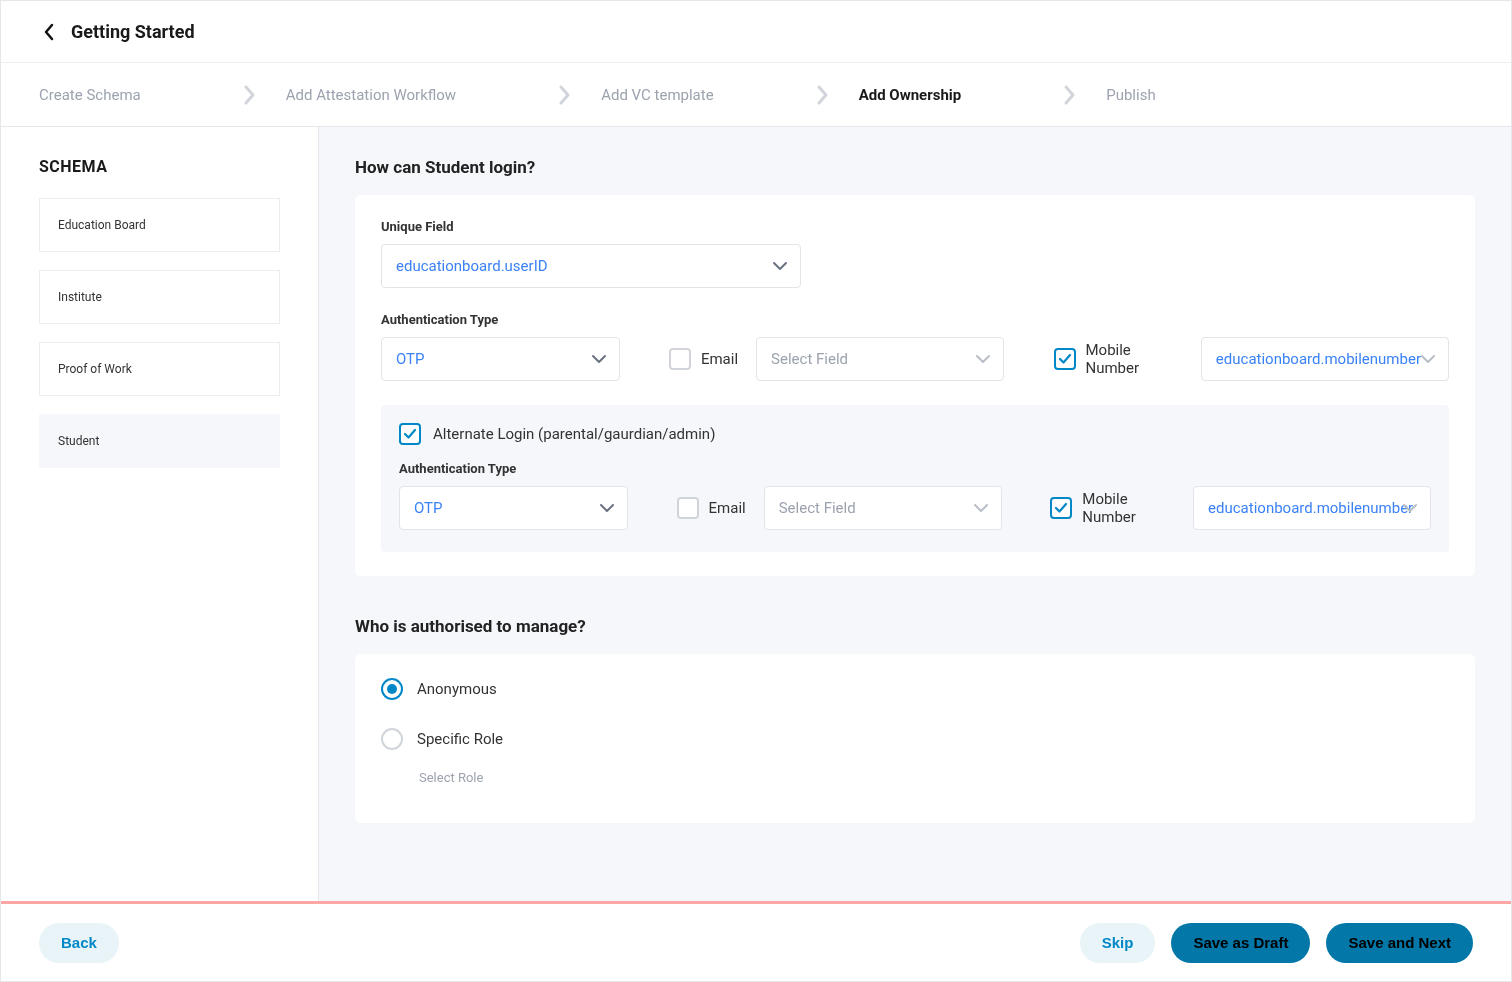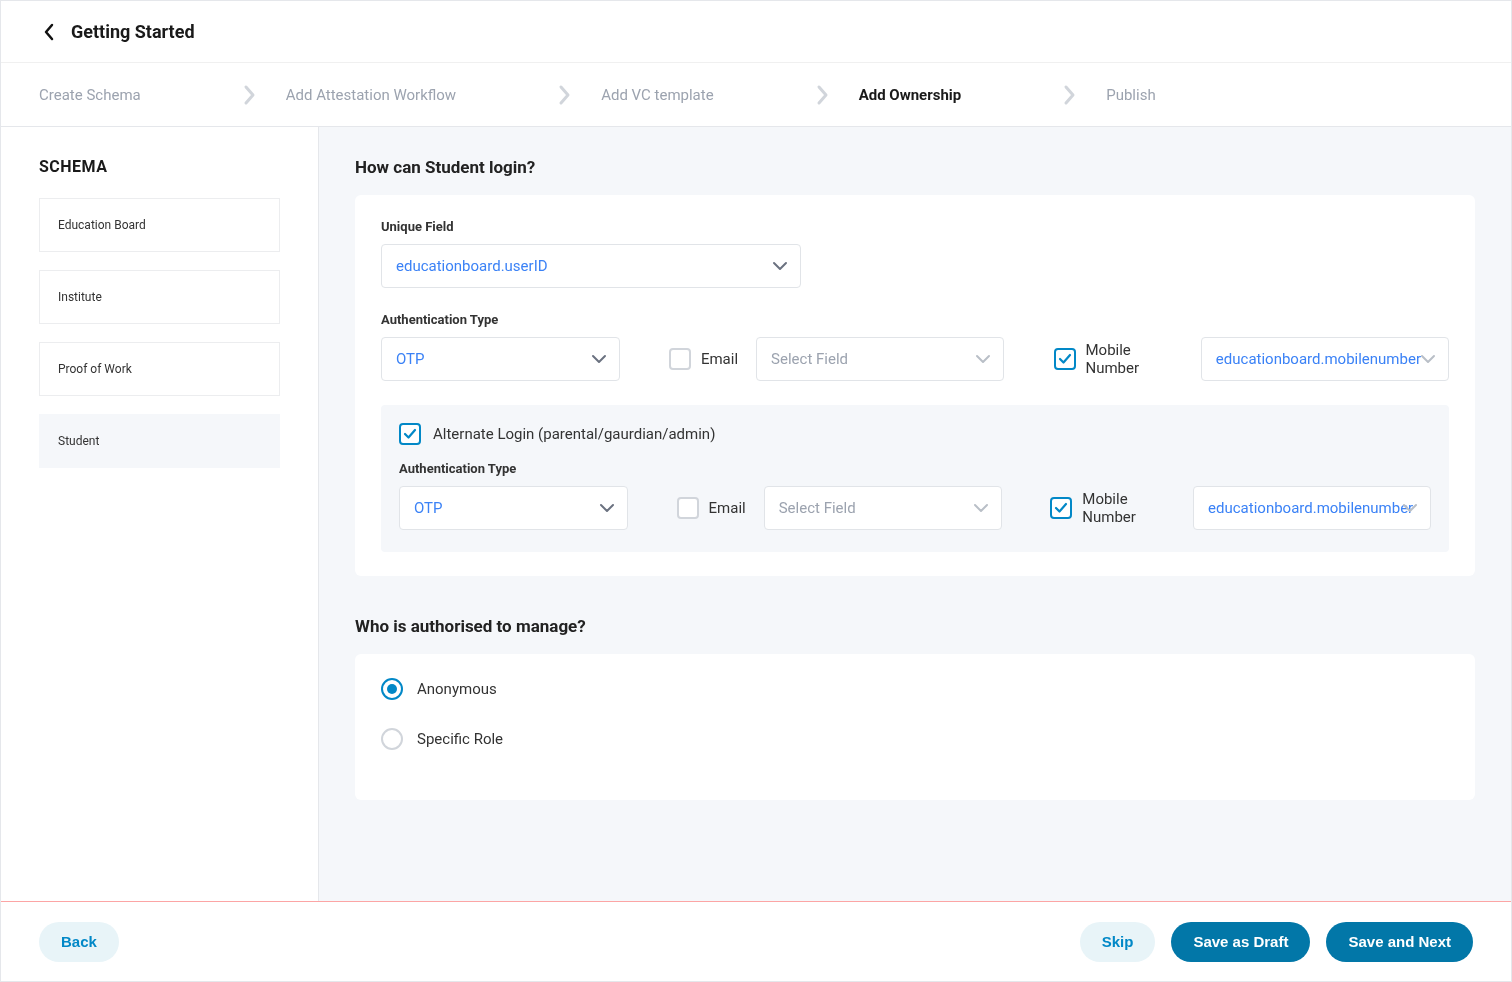--- a/index.html
+++ b/index.html
@@ -202,21 +202,21 @@
     margin-left: 38px;
   }
   .sub-label {
     font-size: 13px;
     color: #9ca3af;
     margin-bottom: 8px;
   }
   
   .footer {
     height: 80px;
-    border-top: 1px solid #fca5a5;
+    border-top: 3px solid #fca5a5;
     display: flex;
     align-items: center;
     justify-content: space-between;
     padding: 0 38px;
     background: #fff;
   }
   .btn {
     height: 40px;
     padding: 0 22px;
     border-radius: 20px;
@@ -227,21 +227,21 @@
     display: inline-flex;
     align-items: center;
     justify-content: center;
   }
   .btn-ghost {
     background: #e8f4f8;
     color: #0288c7;
   }
   .btn-primary {
     background: #0277a8;
-    color: #ffffff;
+    color: #000000;
   }
   .footer-right { display: flex; gap: 16px; }
   .mb-24 { margin-bottom: 24px; }
 </style>
 </head>
 <body>
 
 <div class="frame">
 
   <div class="header">
@@ -407,20 +407,21 @@
       <div class="card" style="padding-bottom:30px">
         <div class="radio-row">
           <div class="radio selected"></div>
           <span class="check-label">Anonymous</span>
         </div>
         <div class="radio-row" style="margin-bottom:20px">
           <div class="radio"></div>
           <span class="check-label">Specific Role</span>
         </div>
         <div class="sub-field">
+          <div class="sub-label">Select Role</div>
         </div>
       </div>
     </div>
   </div>
 
   <div class="footer">
     <button class="btn btn-ghost">Back</button>
     <div class="footer-right">
       <button class="btn btn-ghost">Skip</button>
       <button class="btn btn-primary">Save as Draft</button>

